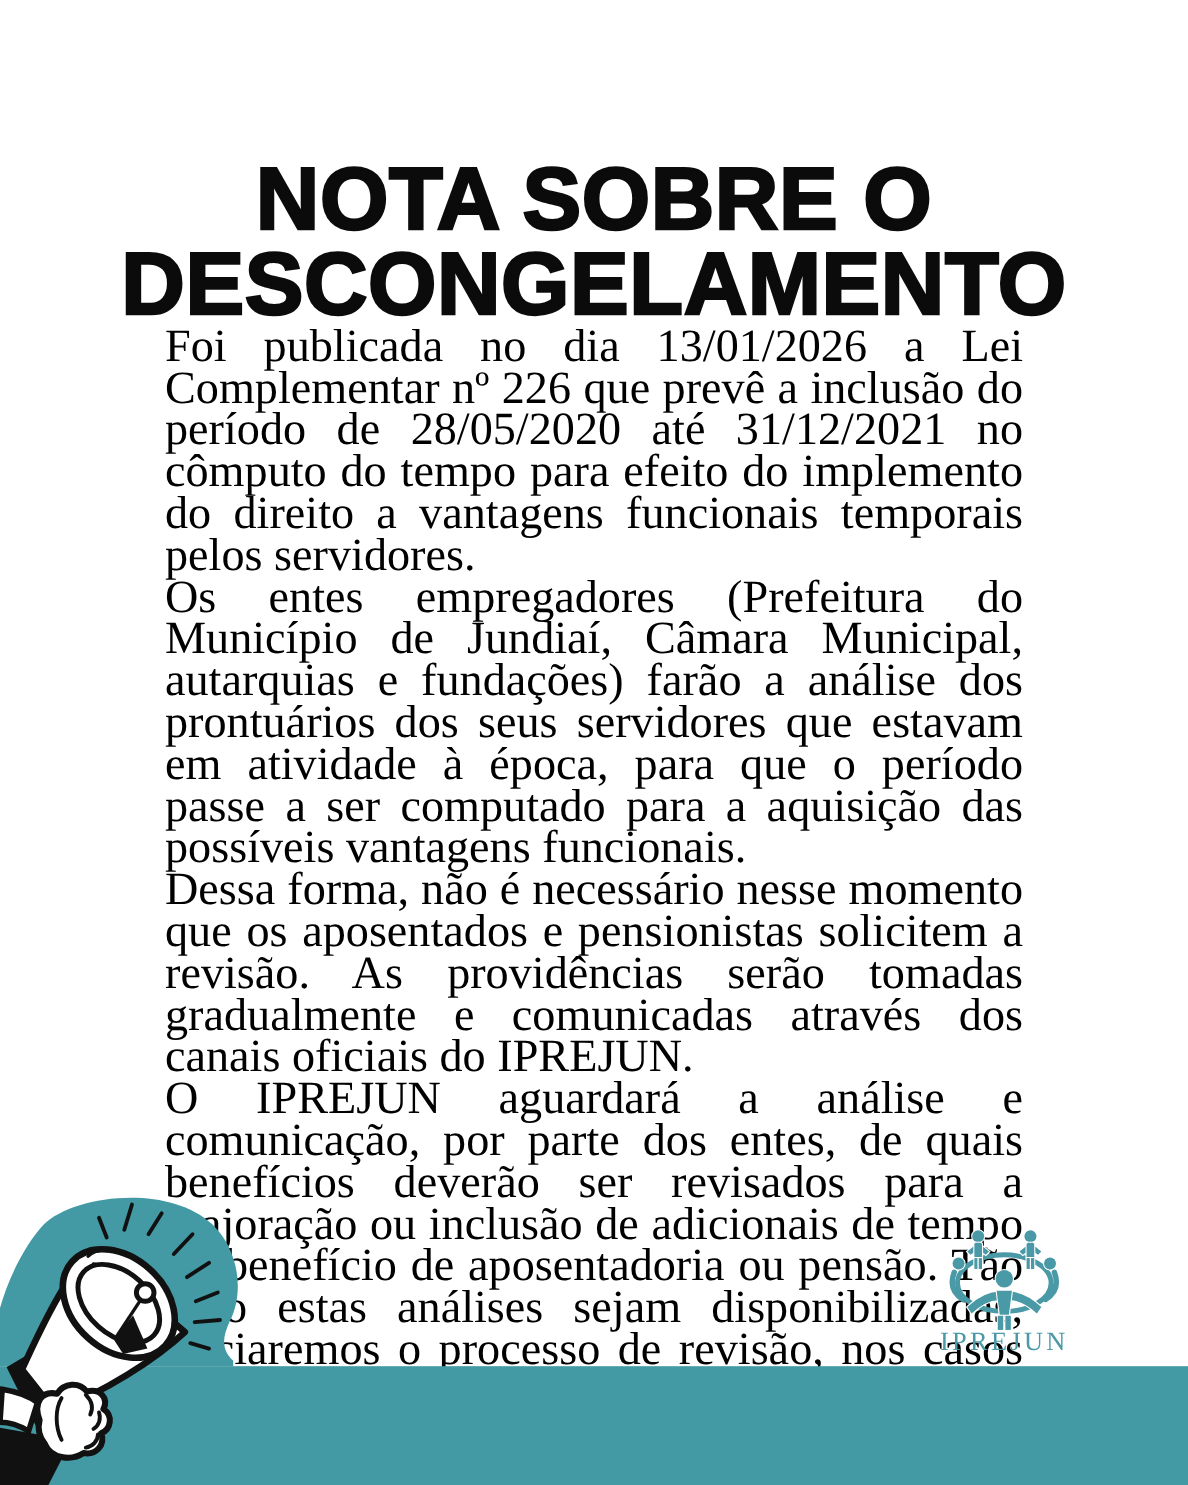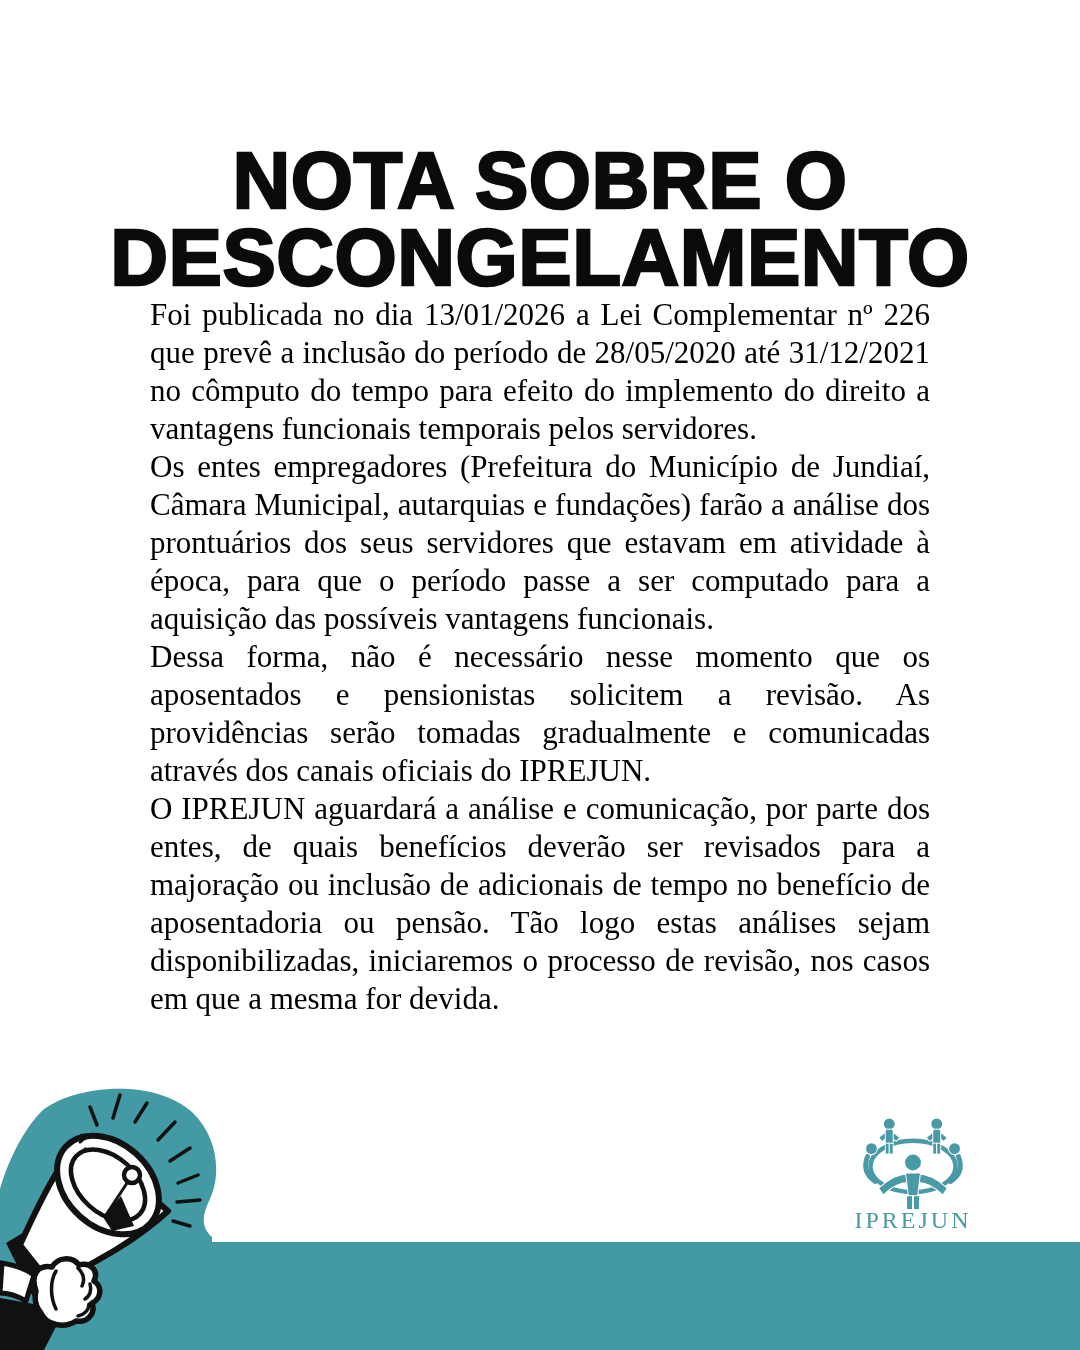--- a/index.html
+++ b/index.html
@@ -27,21 +27,21 @@
     line-height:77px;
     color:var(--ink);
     -webkit-text-stroke:2.5px var(--ink);
     letter-spacing:0.5px;
   }
   .title span{display:block;}
   .body-text{
     position:absolute;
     left:150px;top:296px;width:780px;
     font-family:"Liberation Serif",serif;
-    font-size:31px;
+    font-size:42px;
     line-height:38px;
     color:#000;
     text-align:justify;
   }
   .body-text p{margin:0;padding:0;}
   .bottom-bar{
     position:absolute;
     left:0;top:1242px;width:1080px;height:108px;
     background:var(--teal);
     z-index:1;

